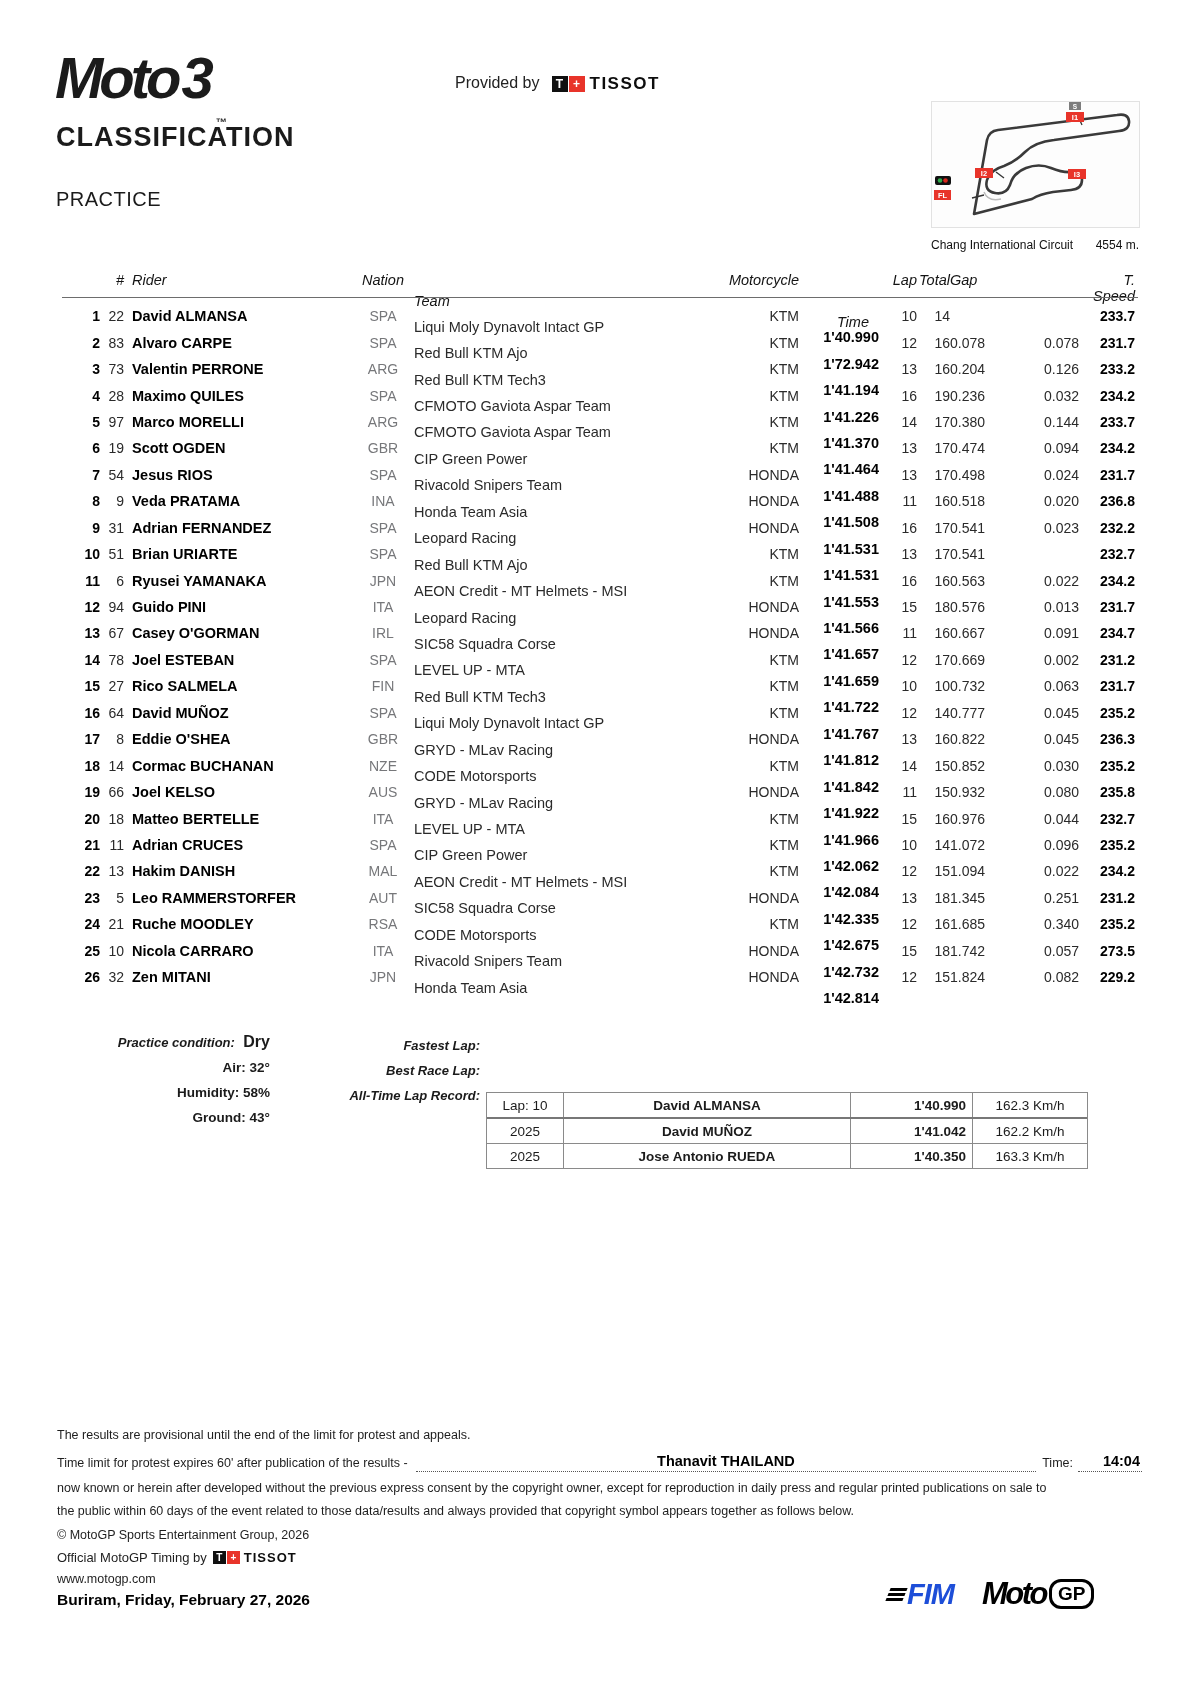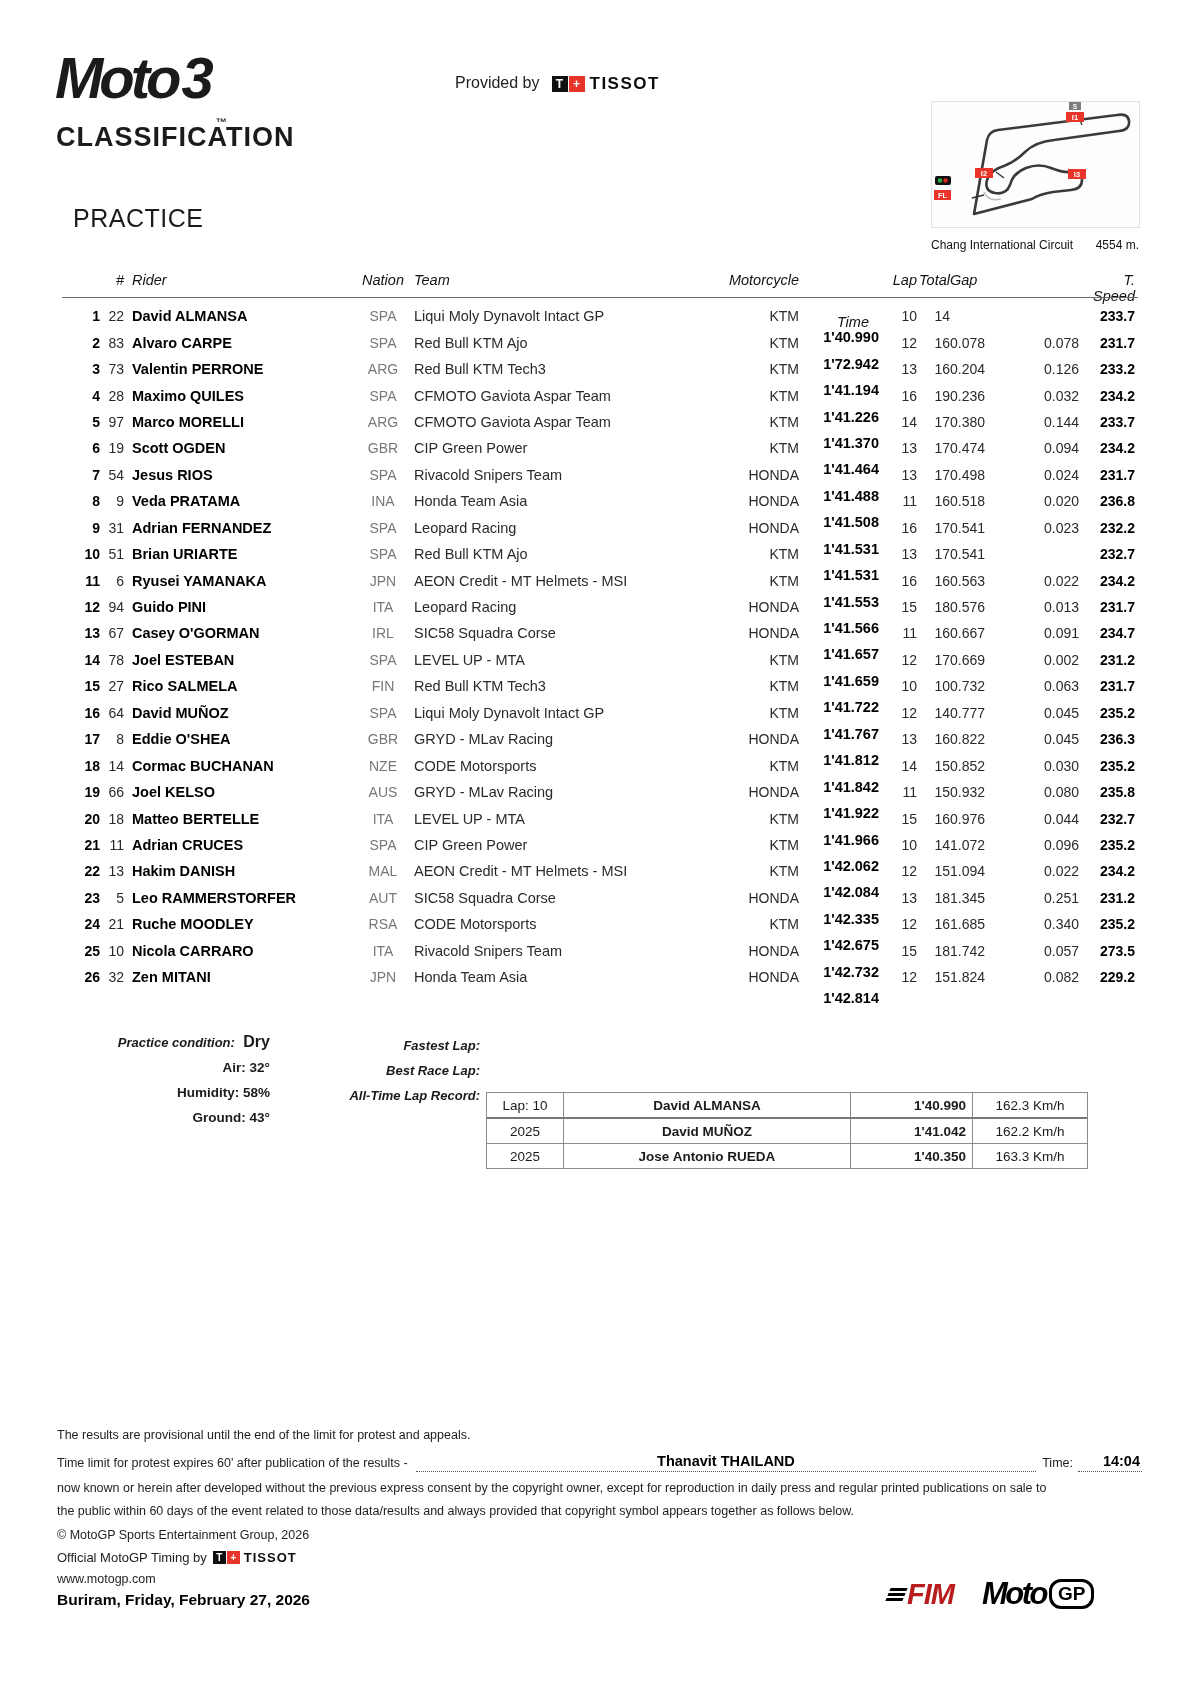--- a/index.html
+++ b/index.html
@@ -14,37 +14,37 @@
 
   .provided { position:absolute; left:455px; top:74px; display:flex; align-items:flex-start; gap:12px; font-size:16px; color:#222; }
   .tissot-logo { display:inline-flex; align-items:center; }
   .sq { width:16px; height:16px; display:inline-flex; align-items:center; justify-content:center; color:#fff; font-weight:800; font-size:12px; line-height:1; }
   .sq.t { background:#101010; }
   .sq.plus { background:#e8342a; margin-left:1px; }
   .tissot-word { font-weight:800; font-size:17px; letter-spacing:1.5px; margin-left:5px; color:#0d0d0d; }
 
   .title1 { position:absolute; left:56px; top:122px; font-size:27px; font-weight:800; letter-spacing:1px; }
   .title2 { position:absolute; left:56px; top:160px; font-size:25px; font-weight:400; letter-spacing:-0.3px; }
-  .title3 { position:absolute; left:56px; top:204px; font-size:25px; font-weight:400; letter-spacing:0.5px;margin-left:17px; }
+  .title3 { position:absolute; left:56px; top:188px; font-size:20px; font-weight:400; letter-spacing:0.5px; }
 
   .track-box { position:absolute; left:931px; top:101px; width:207px; height:125px; border:1px solid #e2e2e2; background:#fdfdfd; }
   .track-caption { position:absolute; left:931px; top:238px; width:208px; display:flex; justify-content:space-between; font-size:12px; color:#111; }
 
   
   .thead { position:absolute; left:0; top:272px; width:1199px; display:flex; font-style:italic; font-size:14.5px; color:#141414; }
   .thead span { font-weight:400; }
   .hrule { position:absolute; left:62px; top:297px; width:1076px; border-top:1.5px solid #6d6d6d; }
   .rows { position:absolute; left:0; top:303px; width:1199px; }
   .trow { display:flex; height:26.45px; align-items:center; font-size:14px; color:#2a2a2a; }
 
   .c-pos    { width:32px;  margin-left:68px; text-align:right; font-weight:700; color:#000; }
   .c-num    { width:24px;  text-align:right; }
   .c-rider  { width:215px; margin-left:8px; text-align:left; font-weight:700; color:#000; font-size:14.5px; white-space:nowrap; }
   .c-nation { width:56px;  margin-left:8px; text-align:center; color:#76777a; }
-  .c-team   { width:286px; margin-left:3px; text-align:left; font-size:14.5px; white-space:nowrap; }
+  .c-team   { width:286px; margin-left:3px; text-align:left; font-size:14.5px; white-space:nowrap;margin-top:21px; }
   .c-moto   { width:99px;  text-align:right; }
   .c-time   { width:80px;  text-align:right; font-weight:700; color:#000; font-size:14.5px;margin-top:42px; }
   .c-lap    { width:38px;  text-align:right; }
   .c-total  { width:33px;  text-align:right; }
   .c-gap1   { width:80px;  text-align:left; }
   .c-gap2   { width:49px;  text-align:right; }
   .c-speed  { width:56px;  text-align:right; font-weight:700; color:#000; }
   .thead .c-pos, .thead .c-rider, .thead .c-time, .thead .c-speed { font-weight:400; color:#141414; }
   .thead .c-nation { color:#141414; }
   .thead .c-time { padding-right:10px; width:70px; }
@@ -80,21 +80,21 @@
   .copyright { margin-top:1px; line-height:23px; }
   .timing-row { display:flex; align-items:center; gap:6px; margin-top:3px; font-size:13px; }
   .tissot-logo.small .sq { width:13px; height:13px; font-size:10px; }
   .tissot-logo.small .tissot-word { font-size:13px; letter-spacing:1px; margin-left:4px; }
   .website { margin-top:7px; font-size:12.5px; }
   .dateline { margin-top:5px; font-weight:700; font-size:15.5px; color:#000; }
 
   .fim { position:absolute; left:888px; top:1578px; display:flex; align-items:center; }
   .fim-lines { width:17px; height:13px; margin-right:2px; transform:skewX(-22deg);
     background:linear-gradient(#000 0 2.6px, transparent 2.6px 5.2px, #000 5.2px 7.8px, transparent 7.8px 10.4px, #000 10.4px 13px); }
-  .fim-text { font-style:italic; font-weight:900; font-size:29px; letter-spacing:-1px; color:#b91c1c; }
+  .fim-text { font-style:italic; font-weight:900; font-size:29px; letter-spacing:-1px; color:#1d4ed8; }
   .mgp { position:absolute; left:982px; top:1576px; display:flex; align-items:center; color:#000; }
   .mgp-moto { font-weight:800; font-style:italic; font-size:31px; letter-spacing:-2.5px; }
   .mgp-gp { font-weight:800; font-size:19px; border:3px solid #000; border-radius:12px; padding:1px 6px; margin-left:3px; letter-spacing:0; }
 </style>
 </head>
 <body>
 
 <div class="page">
 
   <div class="moto3">

